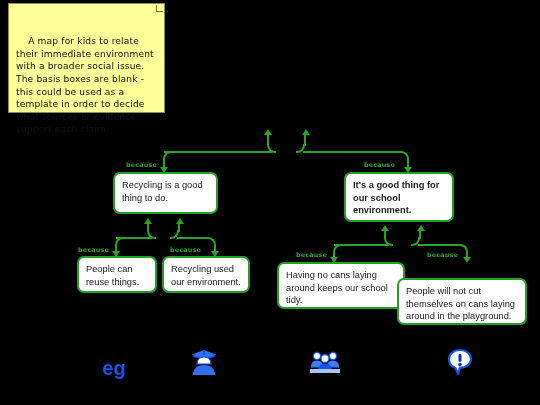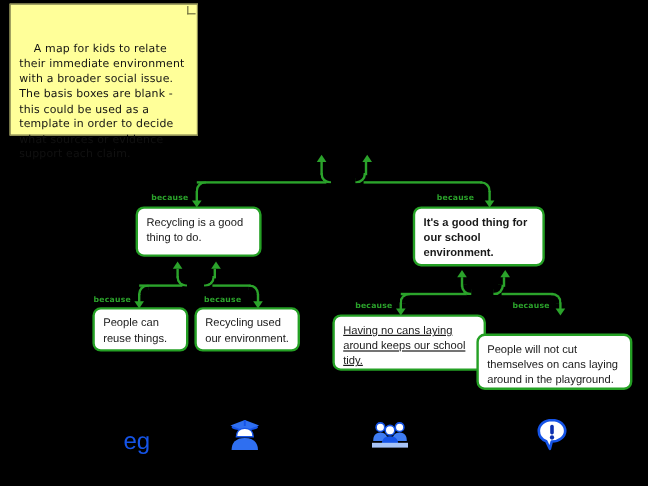--- a/index.html
+++ b/index.html
@@ -110,21 +110,21 @@
     white-space: nowrap;
   }
 
   
   #toolbar { position: absolute; left: 0; top: 325px; width: 540px; height: 50px; }
   .tool { position: absolute; width: 40px; height: 40px; }
   .tool-eg {
     color: #1554e8;
     font-family: "Liberation Sans", sans-serif;
     font-size: 20px;
-    font-weight: normal;
+    font-weight: bold;
     line-height: 40px;
     text-align: center;
   }
 </style>
 </head>
 <body>
 
 <div id="canvas">
 
   <div id="sticky-note">
@@ -196,21 +196,21 @@
   </div>
 
   <div class="node" style="left:77px; top:256px; width:80px; height:37px;">
     <span>People can reuse things.</span>
   </div>
 
   <div class="node" style="left:162px; top:256px; width:88px; height:37px;">
     <span>Recycling used our environment.</span>
   </div>
 
-  <div class="node" style="left:277px; top:262px; width:128px; height:47px;text-decoration:underline;">
+  <div class="node" style="left:277px; top:262px; width:128px; height:47px;">
     <span>Having no cans laying around keeps our school tidy.</span>
   </div>
 
   <div class="node" style="left:397px; top:262px; width:130px; height:47px;margin-top:16px;">
     <span>People will not cut themselves on cans laying around in the playground.</span>
   </div>
 
   <div id="toolbar">
 
     <div class="tool tool-eg" style="left:94px; top:23px;">

